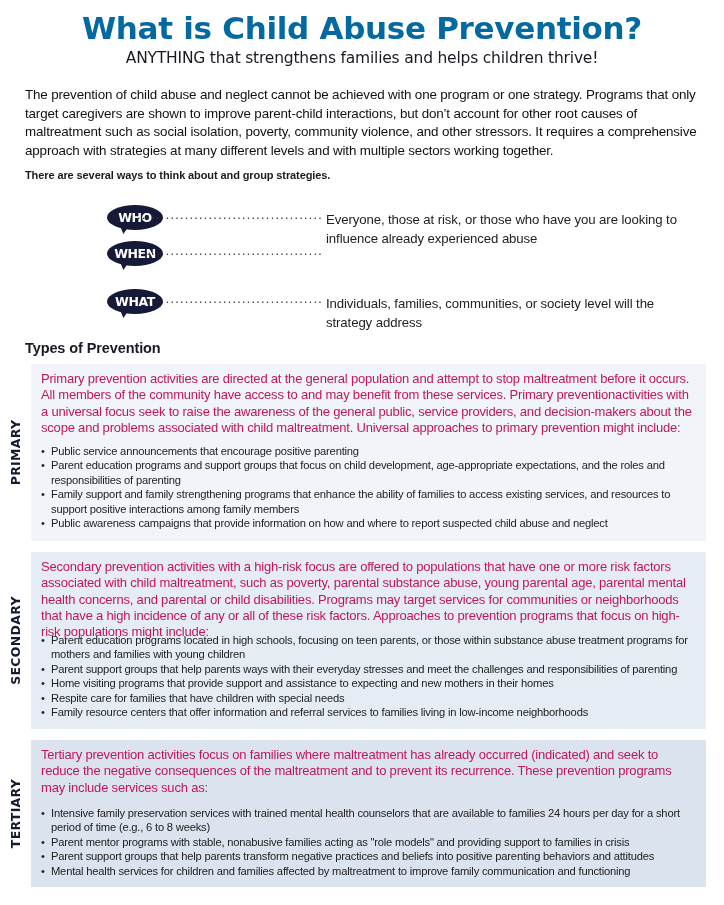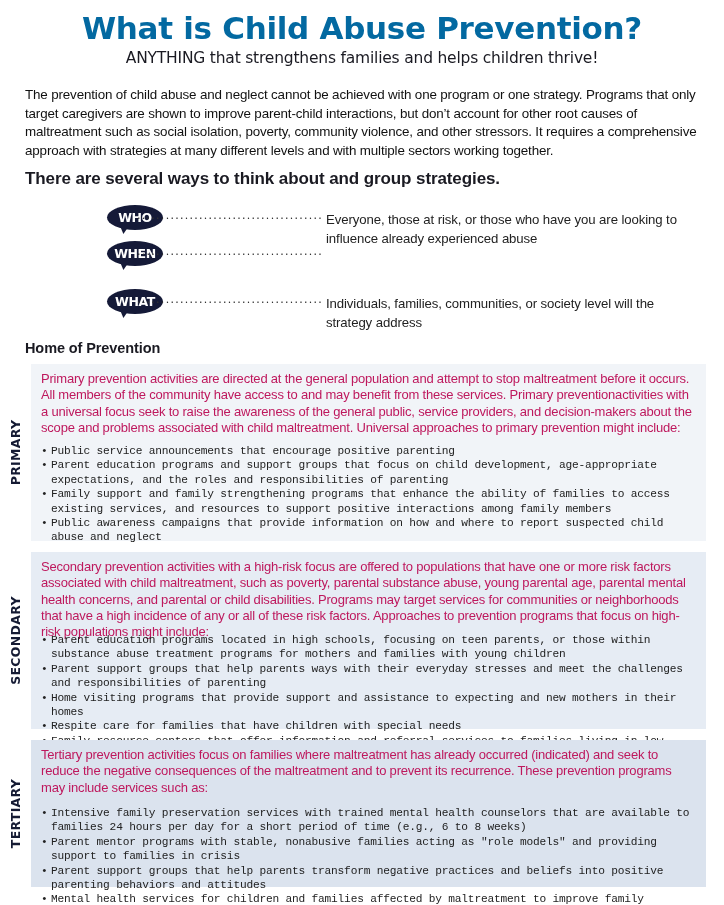--- a/index.html
+++ b/index.html
@@ -16,21 +16,21 @@
     font-family: "DejaVu Sans", sans-serif; font-size: 15.5px; color: #1a1a22;
     letter-spacing: -0.2px;
   }
   .intro {
     position: absolute; left: 25px; top: 86px; width: 680px;
     font-size: 13.4px; line-height: 18.6px; color: #111;
     letter-spacing: -0.15px;
   }
   .ways-heading {
     position: absolute; left: 25px; top: 169px;
-    font-size: 17px; font-weight: bold; color: #1a1a22; letter-spacing: -0.1px;
+    font-size: 11px; font-weight: bold; color: #1a1a22; letter-spacing: -0.1px;
   }
 
   .wrow { position: absolute; left: 79px; width: 620px; height: 36px; }
   .bubble {
     position: absolute; left: 0; top: 0; width: 56px; height: 25px;
     background: #151a38; border-radius: 50%;
     color: #fff; font-family: "DejaVu Sans", sans-serif; font-weight: bold;
     font-size: 12.5px; display: flex; align-items: center; justify-content: center;
     letter-spacing: -0.4px;
     margin-left: 28px;
@@ -65,21 +65,21 @@
     font-family: "DejaVu Sans", sans-serif; font-weight: bold; font-size: 12.5px;
     color: #141a33; letter-spacing: 0.3px;
   }
   .pbox .desc {
     position: absolute; left: 10px; width: 655px;
     font-size: 13px; line-height: 16.3px; color: #be185d; letter-spacing: -0.2px;
   }
   .pbox ul { position: absolute; left: 10px; width: 655px; list-style: none; }
   .pbox li {
     font-size: 11.2px; line-height: 14.4px; color: #222; letter-spacing: -0.2px;
-    padding-left: 10px; position: relative; font-family: Liberation Mono, monospace;
+    padding-left: 10px; position: relative;
   }
   .pbox li::before { content: "•"; position: absolute; left: 0; top: 0; }
 
   #box-primary { top: 364px; height: 177px; background: #f1f4f8; }
   #box-secondary { top: 552px; height: 177px; background: #e6ecf4; }
   #box-tertiary { top: 740px; height: 147px; background: #dbe3ee; }
 </style>
 </head>
 <body>
 
@@ -104,21 +104,21 @@
   <div class="dots">....................................................</div>
 </div>
 <div class="wrow" style="top:289px;">
   <div class="bubble">
       <span>WHAT</span>
     </div>
   <div class="dots">....................................................</div>
   <div class="wdesc">Individuals, families, communities, or society level will the strategy address</div>
 </div>
 
-<h2 class="types-heading">Home of Prevention</h2>
+<h2 class="types-heading">Types of Prevention</h2>
 
 <section class="pbox" id="box-primary">
   <div class="vlabel">
       <span>PRIMARY</span>
     </div>
   <p class="desc" style="top:7px;">Primary prevention activities are directed at the general population and attempt to stop maltreatment before it occurs. All members of the community have access to and may benefit from these services. Primary preventionactivities with a universal focus seek to raise the awareness of the general public, service providers, and decision-makers about the scope and problems associated with child maltreatment. Universal approaches to primary prevention might include:</p>
   <ul style="top:80px;">
     <li>Public service announcements that encourage positive parenting</li>
     <li>Parent education programs and support groups that focus on child development, age-appropriate expectations, and the roles and responsibilities of parenting</li>
     <li>Family support and family strengthening programs that enhance the ability of families to access existing services, and resources to support positive interactions among family members</li>

